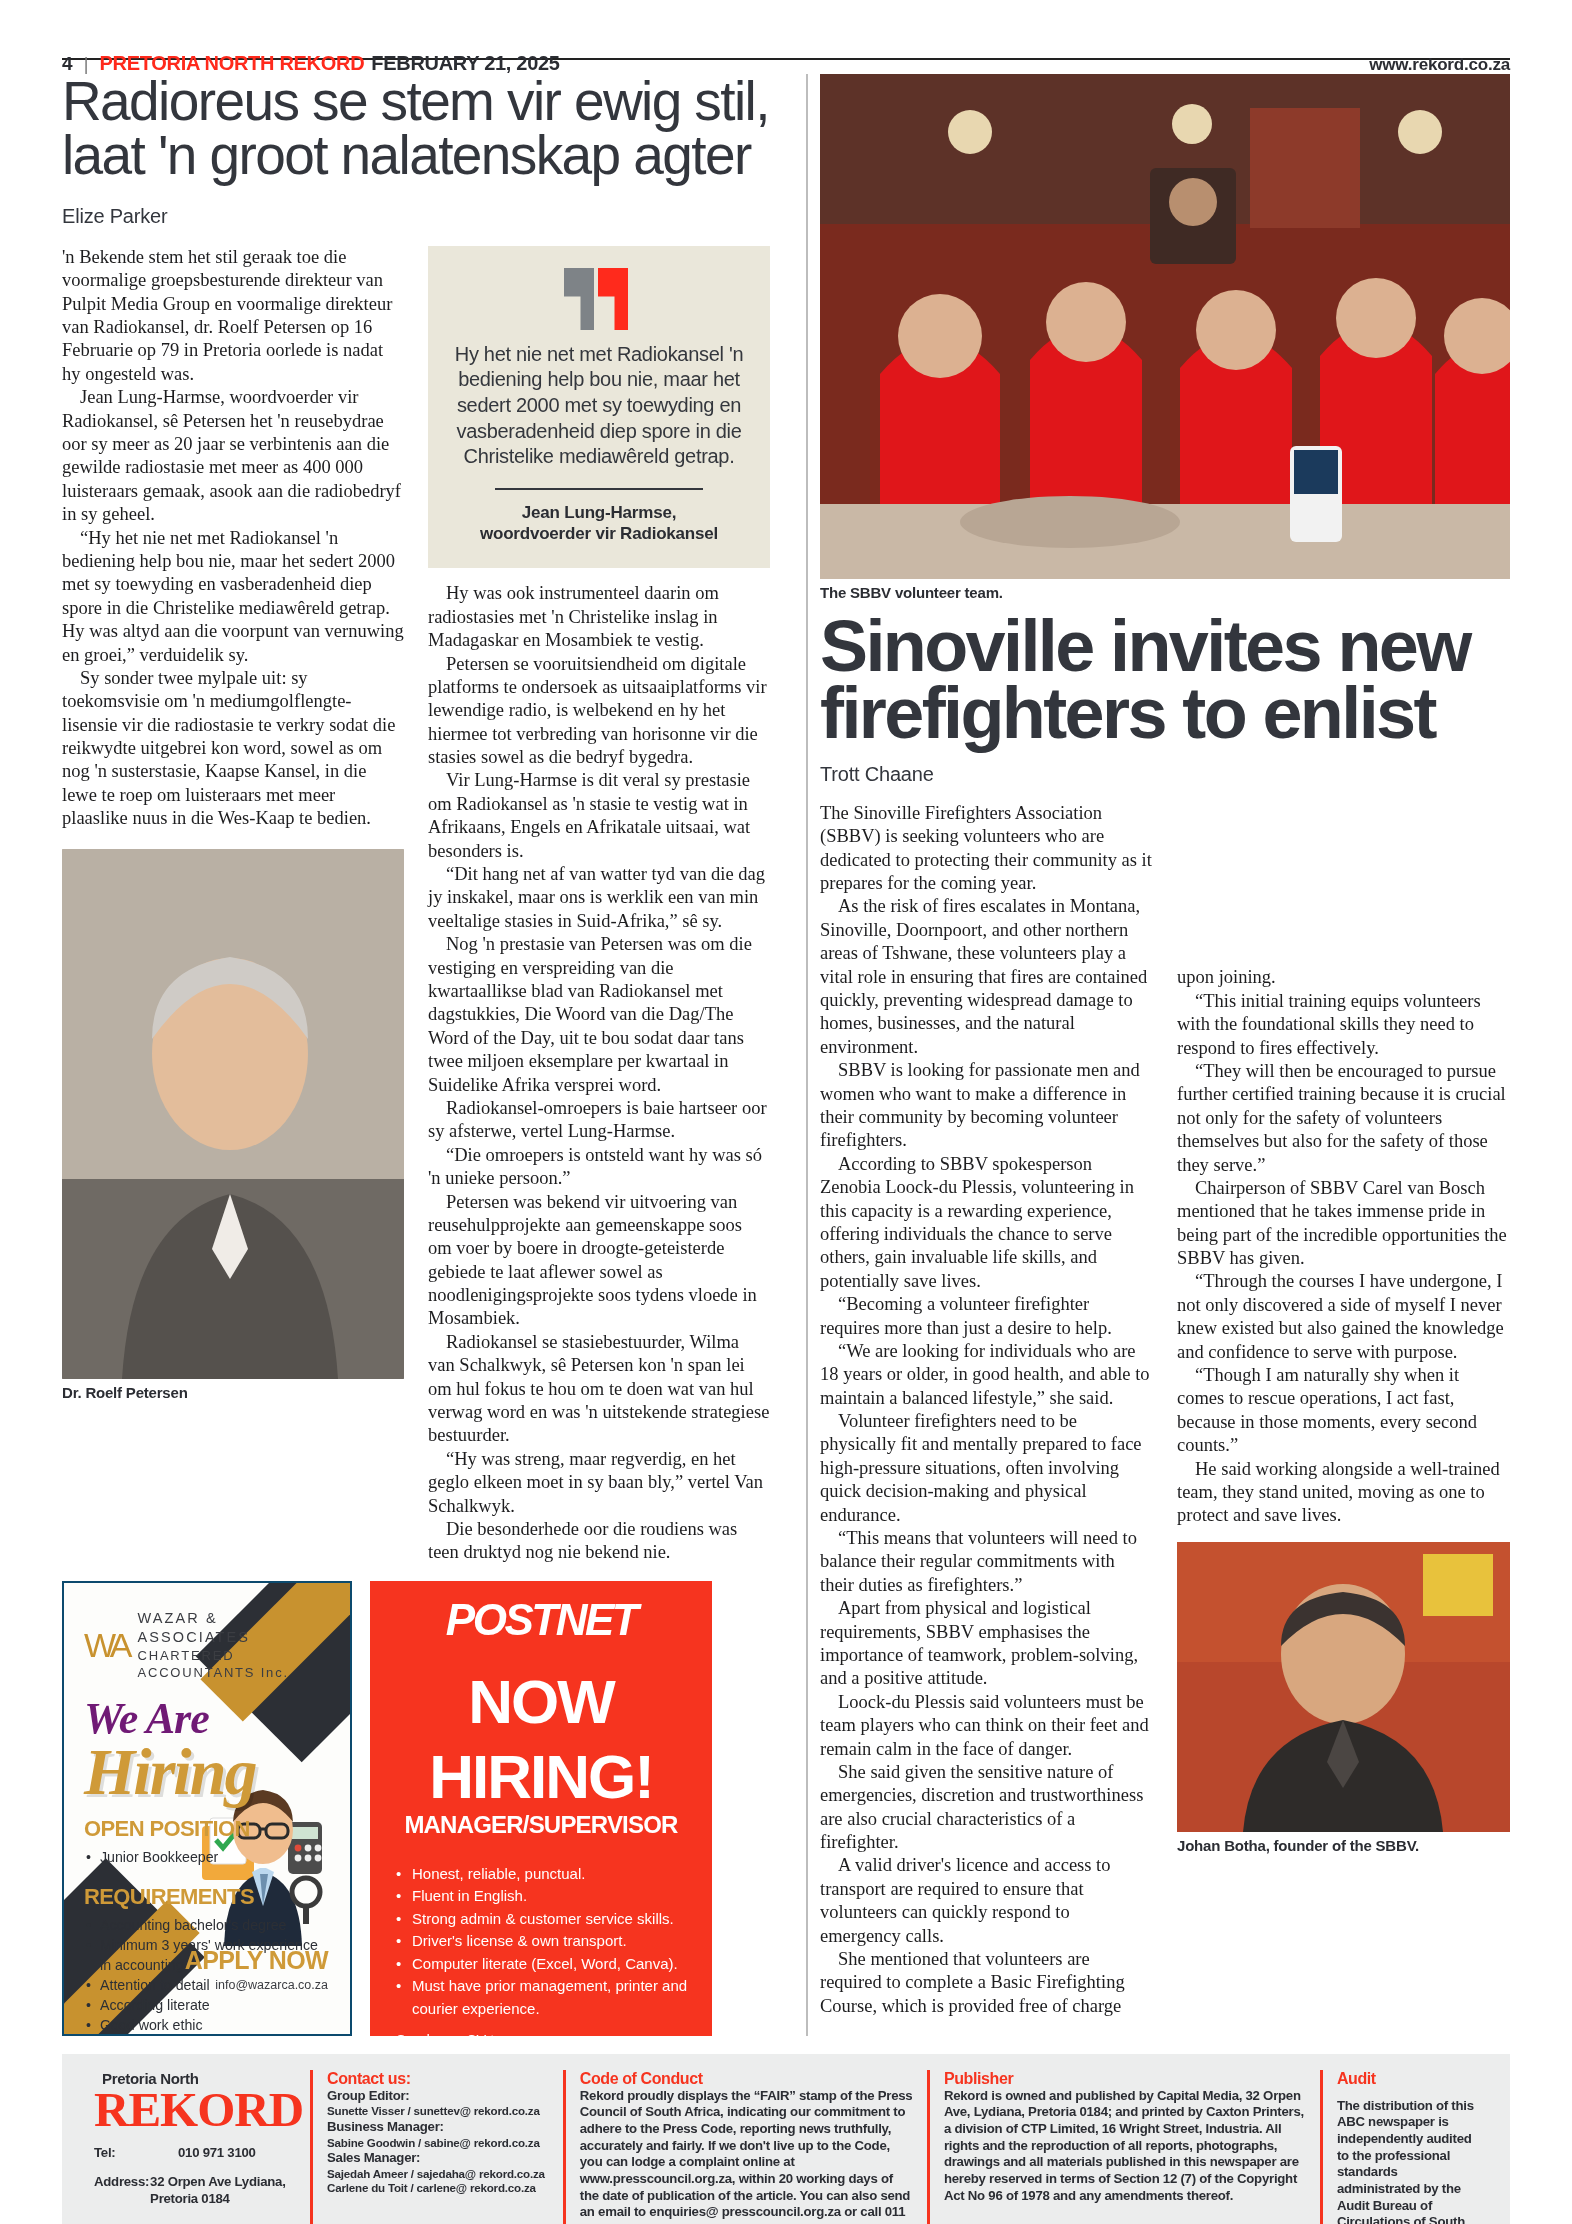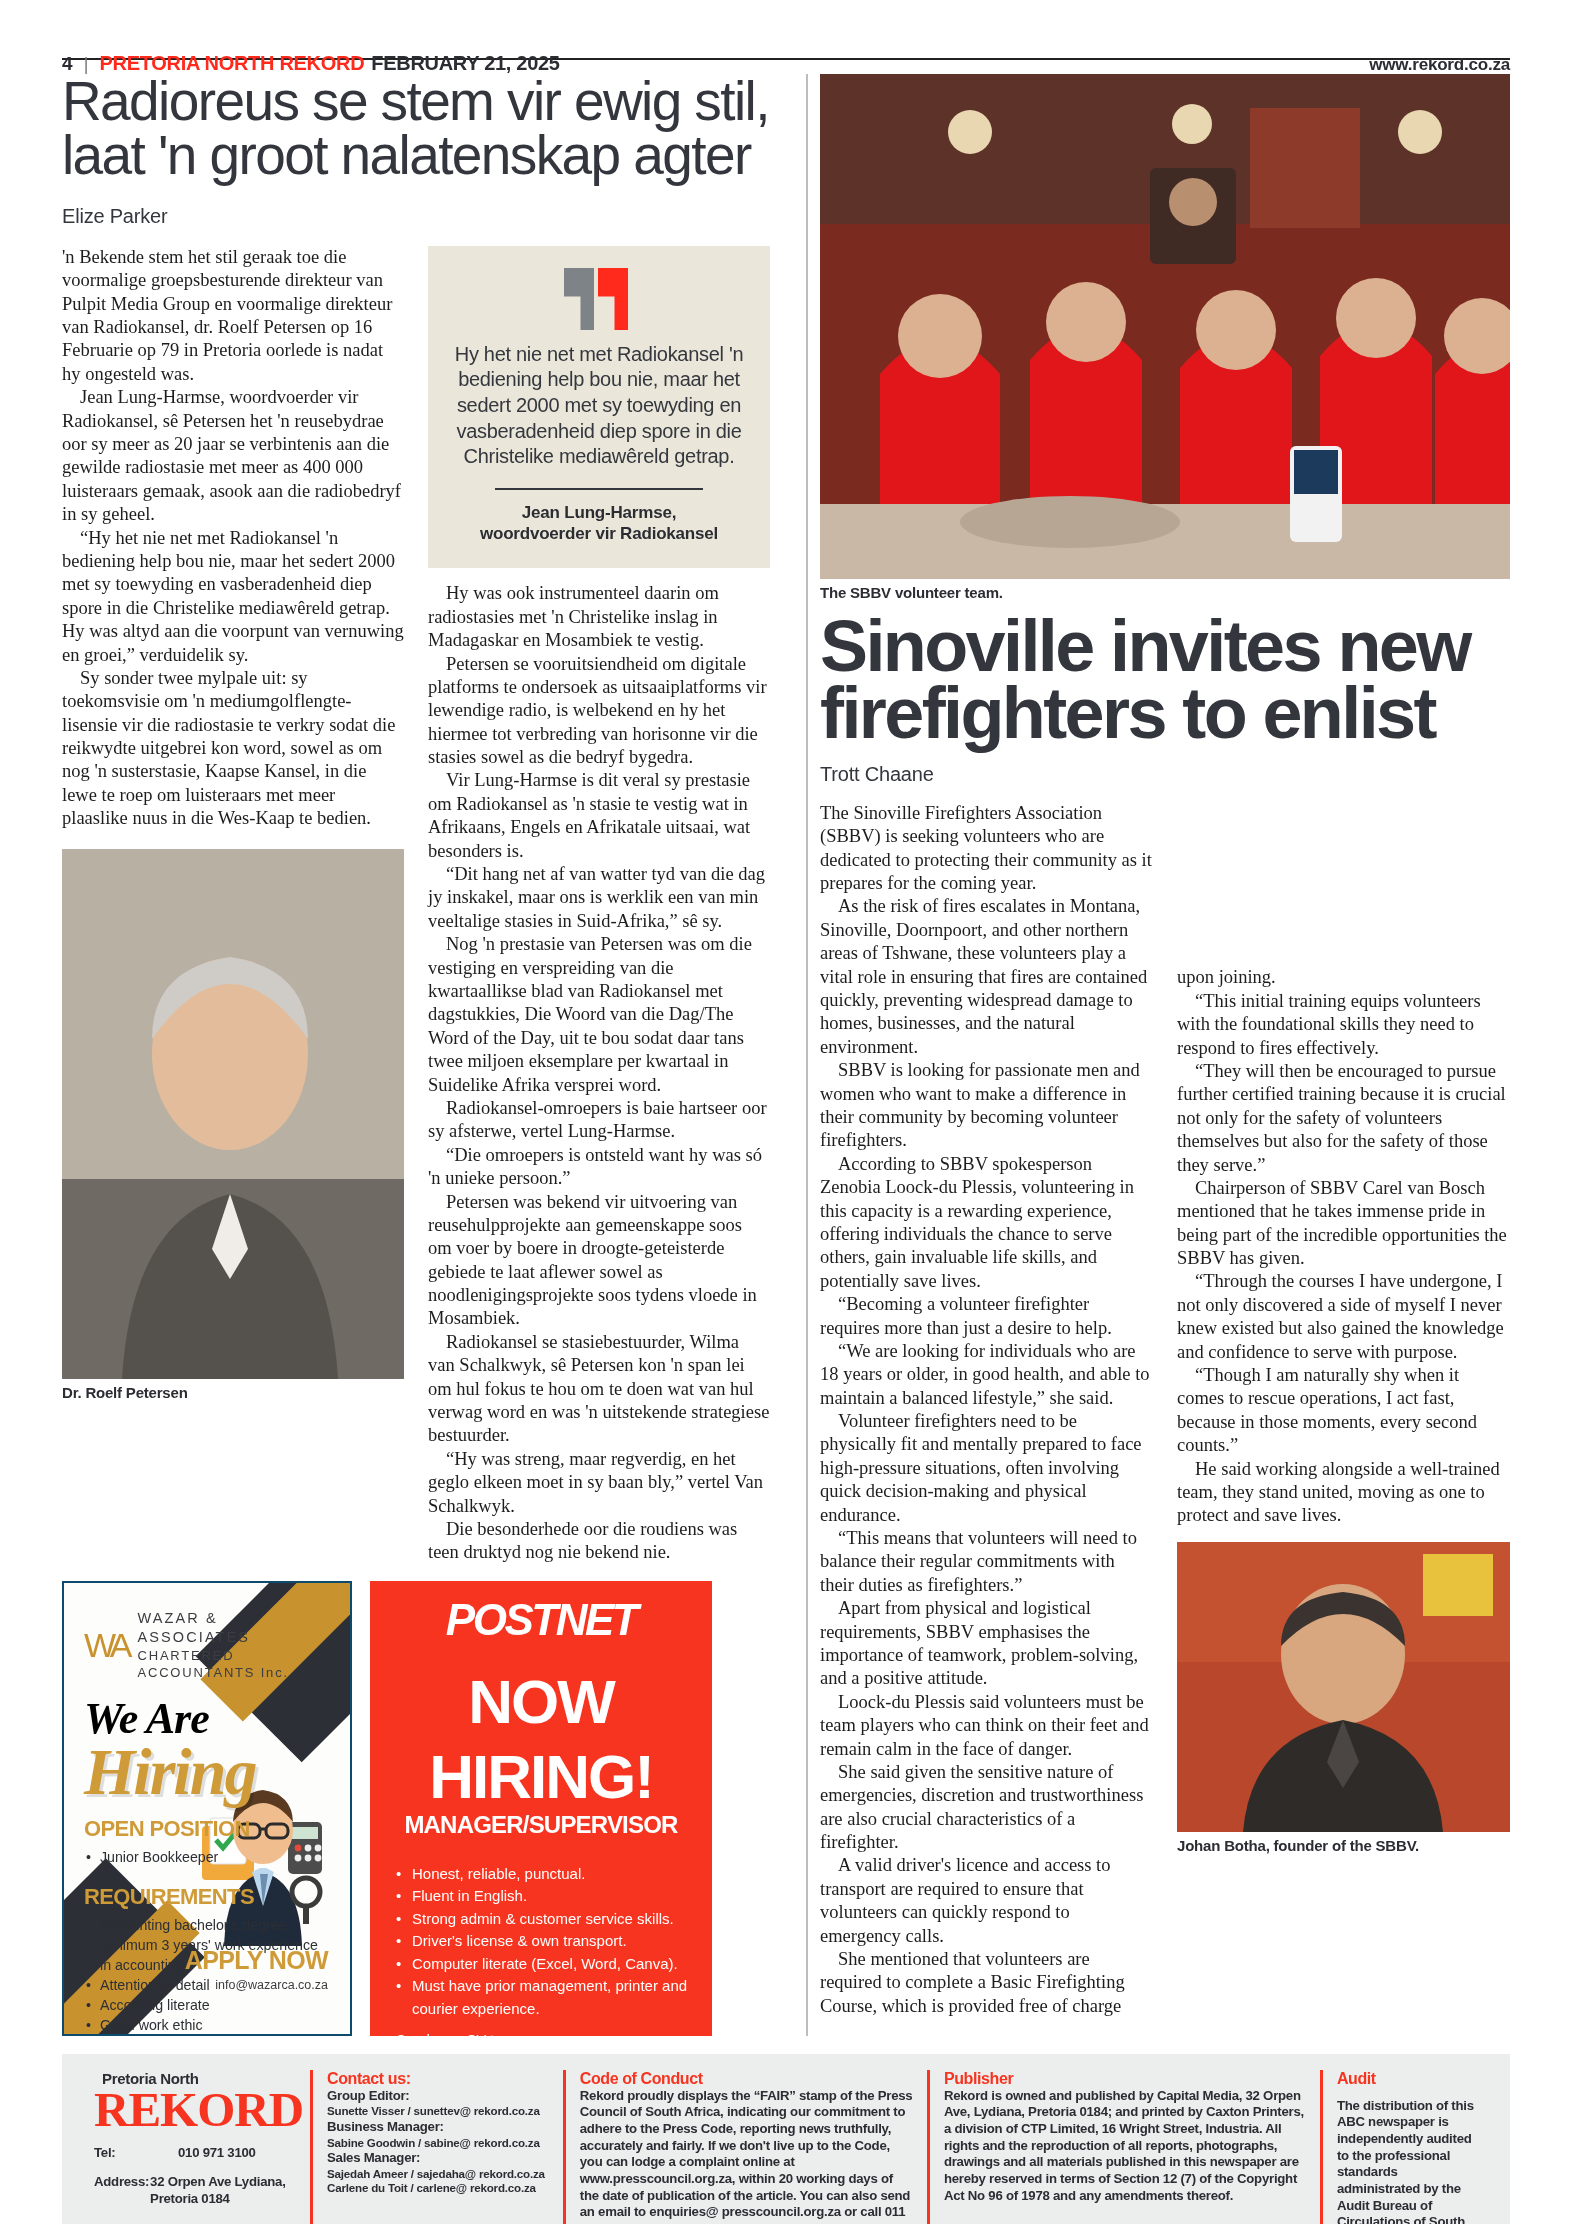--- a/index.html
+++ b/index.html
@@ -85,21 +85,21 @@
   .wz-tr2 { top:-96px; right:10px; width:60px; height:250px; background:#c8922f; transform:rotate(45deg);}
   .wz-bl1 { bottom:-70px; left:-60px; width:140px; height:230px; background:#2c2f35; transform:rotate(45deg);}
   .wz-bl2 { bottom:-96px; left:8px; width:46px; height:250px; background:#c8922f; transform:rotate(45deg);}
 
   .wz-inner { position:relative; padding:26px 20px; z-index:3; }
   .wz-logo { display:flex; align-items:center; gap:10px; }
   .wz-mark { font-size:34px; font-weight:300; letter-spacing:-5px; color:#c8922f; font-family:"Liberation Sans",sans-serif;}
   .wz-name { font-size:14.5px; letter-spacing:2.1px; color:#3b3d42; line-height:1.32; }
   .wz-name .l2 { font-size:13px; letter-spacing:1.8px; }
   .wz-weare { font-family:"Liberation Serif", serif; font-style:italic; font-weight:bold;
-              font-size:44px; color:#000000; margin-top:12px; letter-spacing:-1px;}
+              font-size:44px; color:#701a75; margin-top:12px; letter-spacing:-1px;}
   .wz-hiring { font-family:"Liberation Serif", serif; font-style:italic; font-weight:bold;
                font-size:66px; color:#cf9a38; line-height:.85; letter-spacing:-2px;
                text-shadow:3px 3px 0 rgba(0,0,0,.12); }
   .wz-h { font-size:22px; font-weight:bold; color:#cf9a38; letter-spacing:-.6px; margin-top:16px;}
   .wz-ul { list-style:none; margin-top:5px; }
   .wz-ul li { font-size:14.2px; color:#2c2f35; line-height:1.42; padding-left:16px; position:relative;}
   .wz-ul li:before { content:"•"; position:absolute; left:2px; }
   .wz-apply { position:absolute; right:22px; bottom:42px; text-align:right; z-index:4;}
   .wz-apply .a1 { font-size:25px; font-weight:bold; color:#cf9a38; letter-spacing:-.6px;}
   .wz-apply .a2 { font-size:12.5px; color:#3b3d42; margin-top:3px;}

